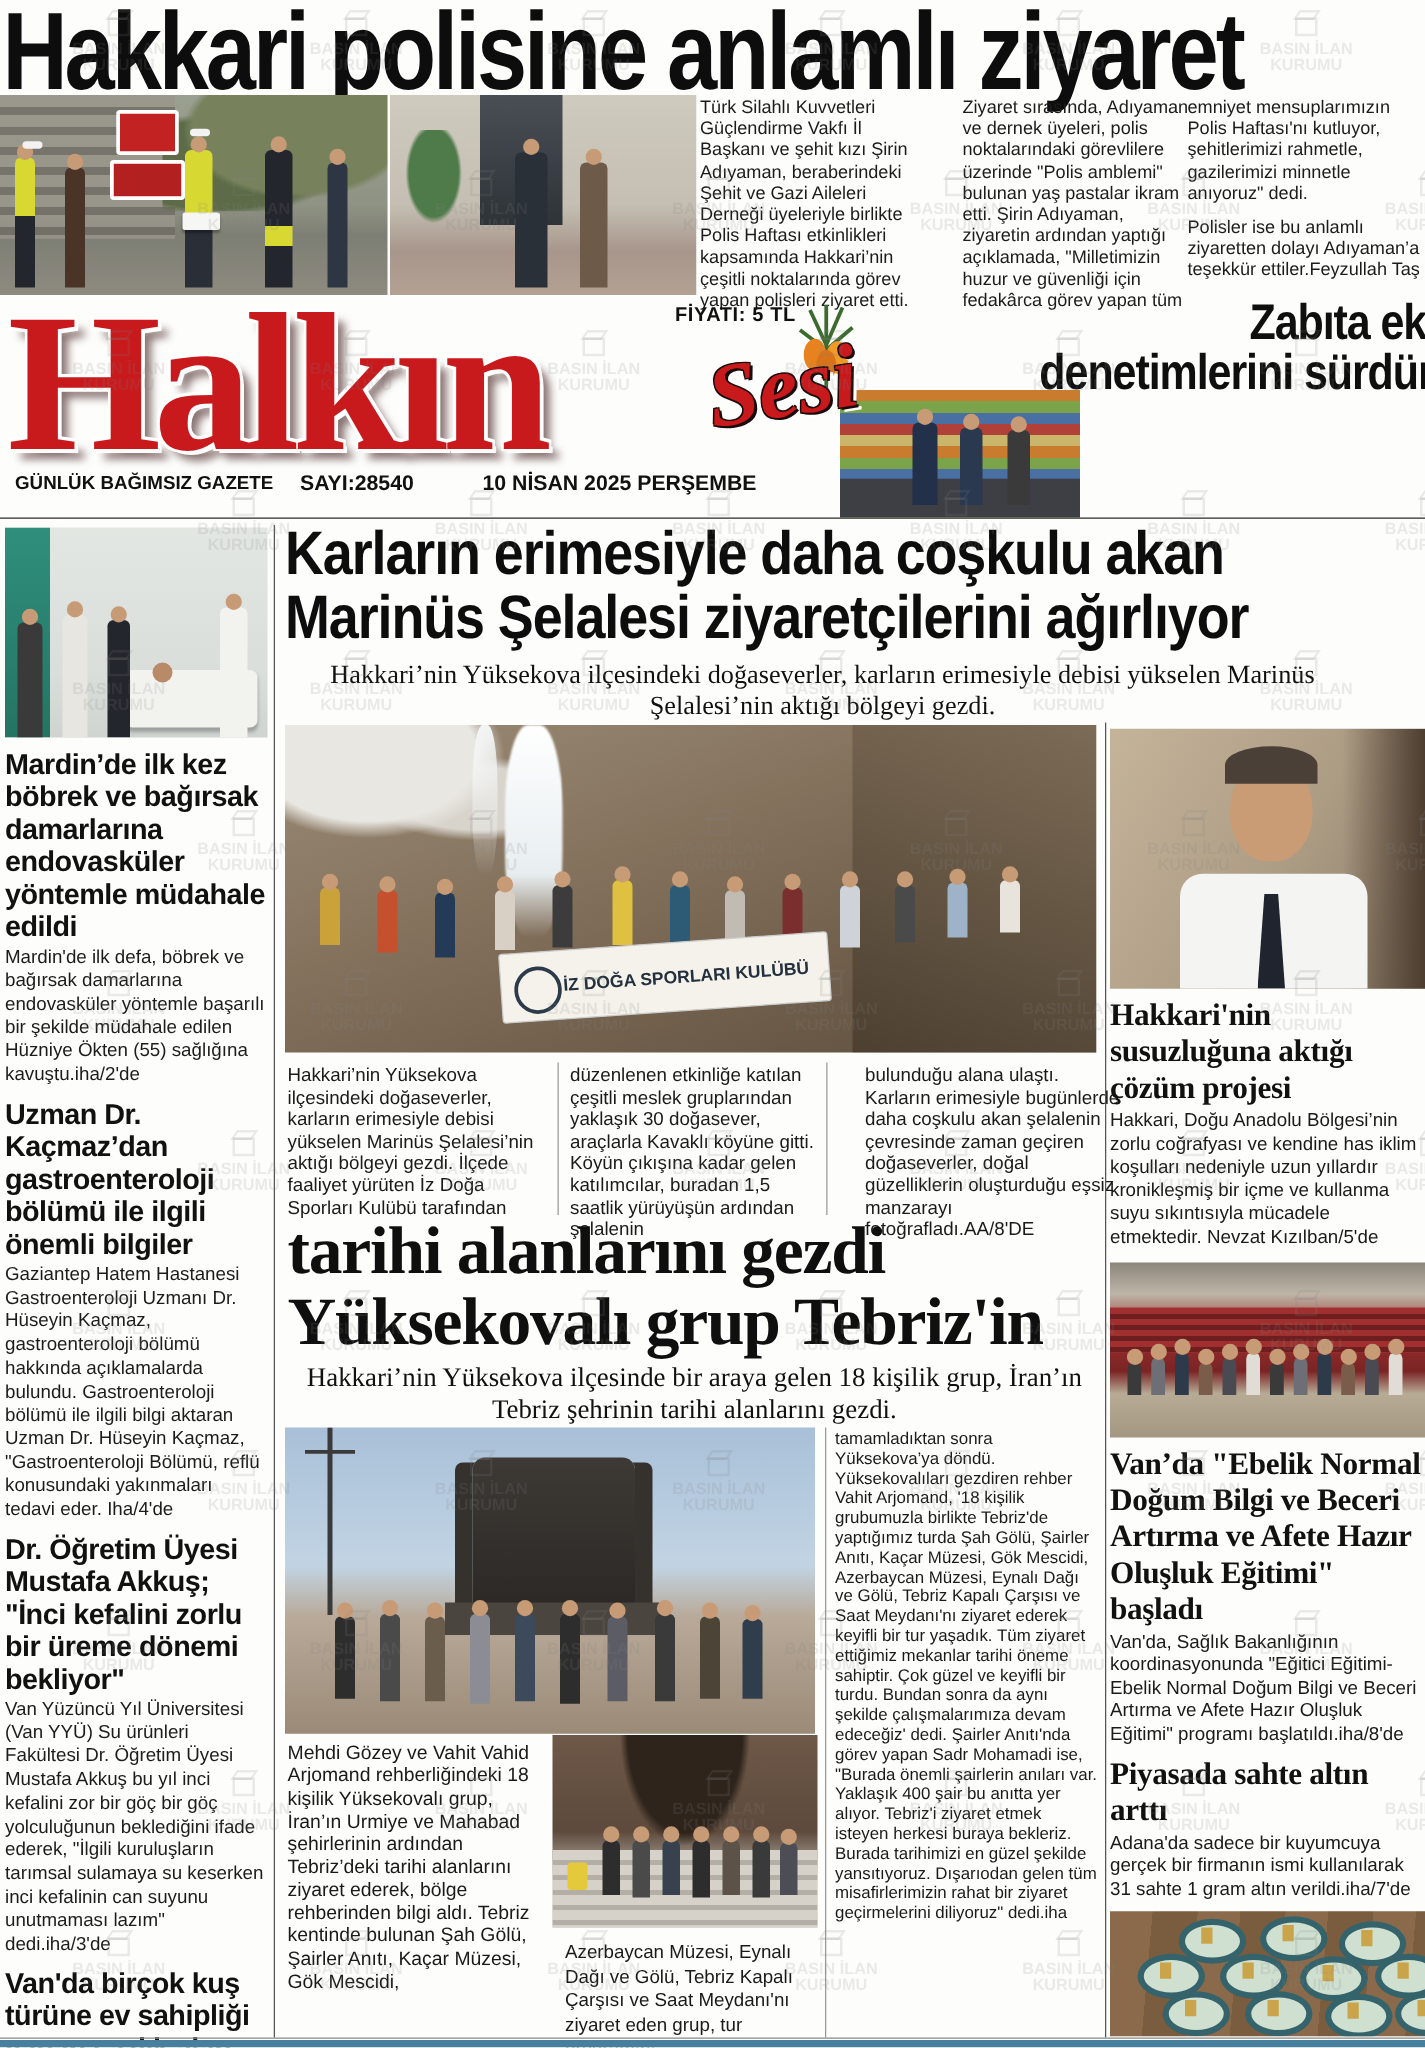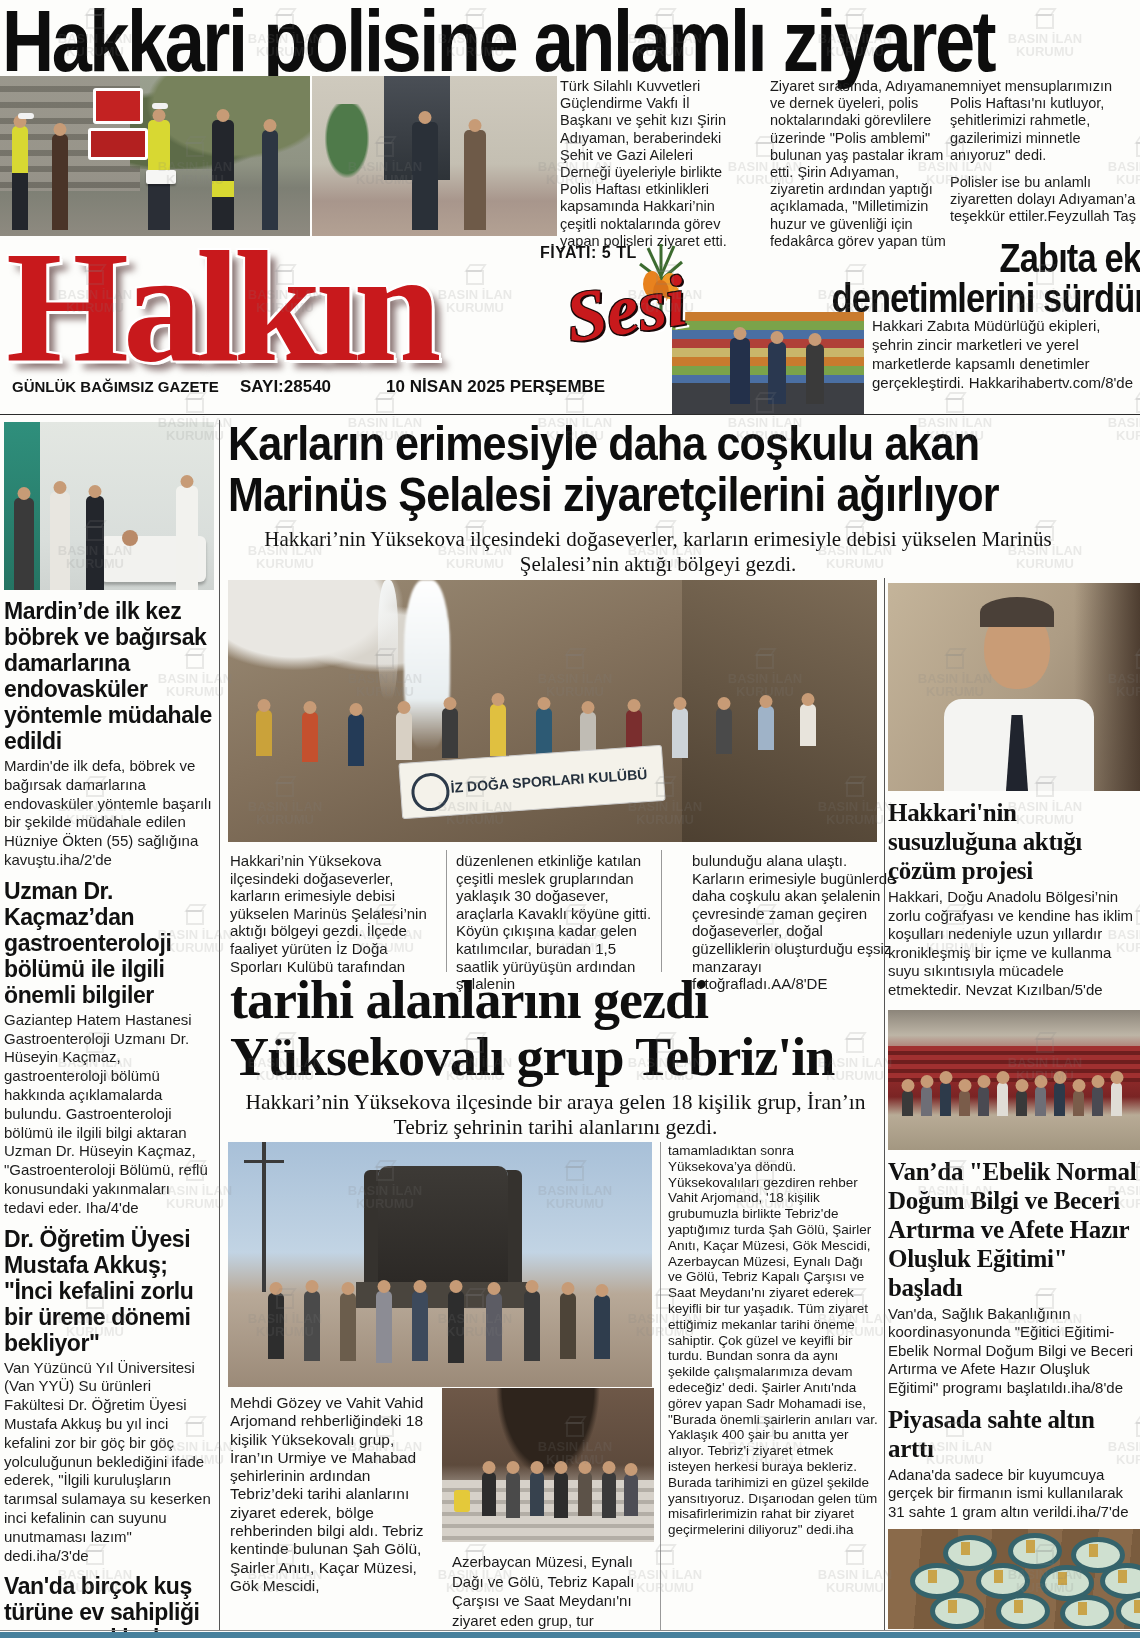--- a/index.html
+++ b/index.html
@@ -151,21 +151,20 @@
     <div>denetimlerini sürdürüyor</div>
   </div>
   <div class="photo" style="left:672px;top:312px;width:192px;height:102px;background:repeating-linear-gradient(180deg,#c97b2e 0 9px,#7ba34a 9px 18px,#4a6fa3 18px 27px,#b04038 27px 36px,#c9b66a 36px 45px);">
     <div class="abs" style="left:0;bottom:0;width:100%;height:30%;background:#3d3f44;"></div>
     <div id="ppl-market" class="abs" style="inset:0;">
         <div class="p" style="left: 58px; bottom: 10px; width: 20px; height: 66px; background: rgb(35, 48, 74);"></div>
         <div class="p" style="left: 96px; bottom: 10px; width: 18px; height: 62px; background: rgb(42, 56, 80);"></div>
         <div class="p" style="left: 134px; bottom: 10px; width: 18px; height: 60px; background: rgb(58, 58, 58);"></div>
       </div>
   </div>
-  <div class="zab-body">Hakkari Zabıta Müdürlüğü ekipleri, şehrin zincir marketleri ve yerel marketlerde kapsamlı denetimler gerçekleştirdi. Hakkarihabertv.com/8'de</div>
 
   <div class="hr" style="left:0;top:414px;width:1140px;"></div>
 
   <div class="vr" style="left:219px;top:420px;height:1210px;"></div>
   <div id="leftcol">
     <div class="photo" style="position:relative;width:210px;height:168px;background:linear-gradient(180deg,#e3e7e2 0%,#d9dedb 70%,#cfd4d1 100%);">
       <div class="abs" style="left:0;top:0;width:36px;height:100%;background:linear-gradient(180deg,#2f8f7c,#257463);"></div>
       <div class="abs" style="left:96px;bottom:8px;width:106px;height:46px;background:#f2f2ef;border-radius:6px;box-shadow:0 3px 3px rgba(0,0,0,.25);"></div>
       <div class="abs" style="left:118px;bottom:44px;width:16px;height:16px;border-radius:50%;background:#b98a68;"></div>
       <div id="ppl-hosp" class="abs" style="inset:0;">

